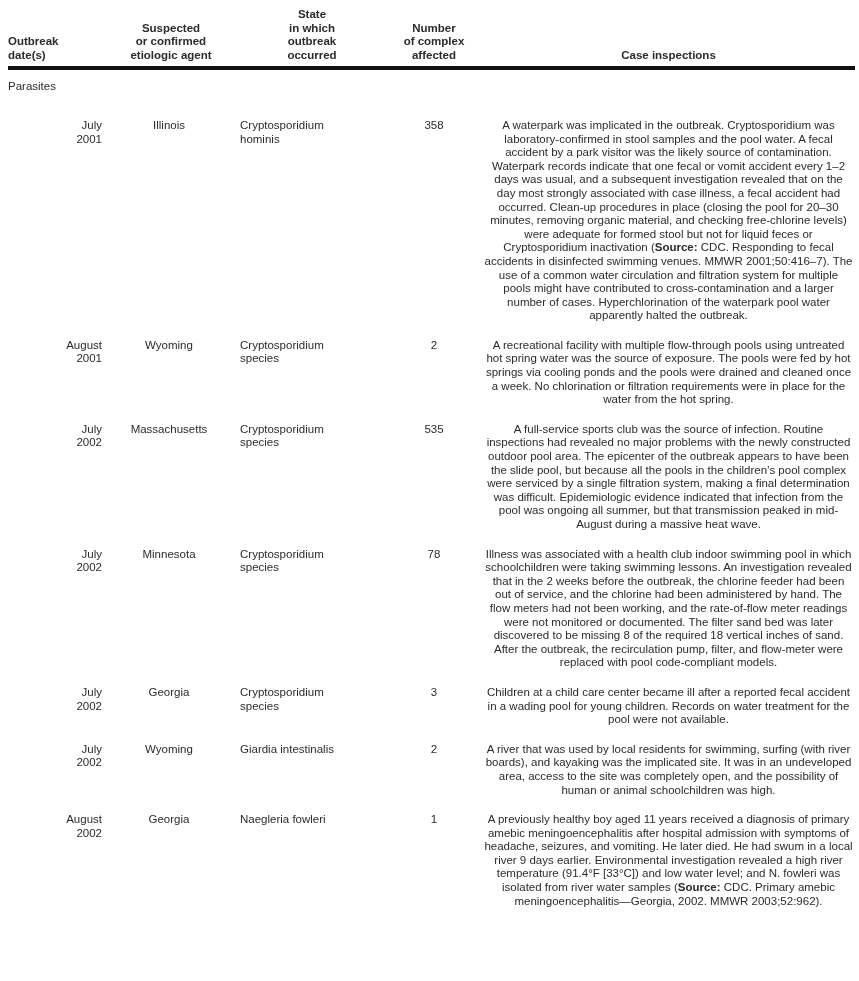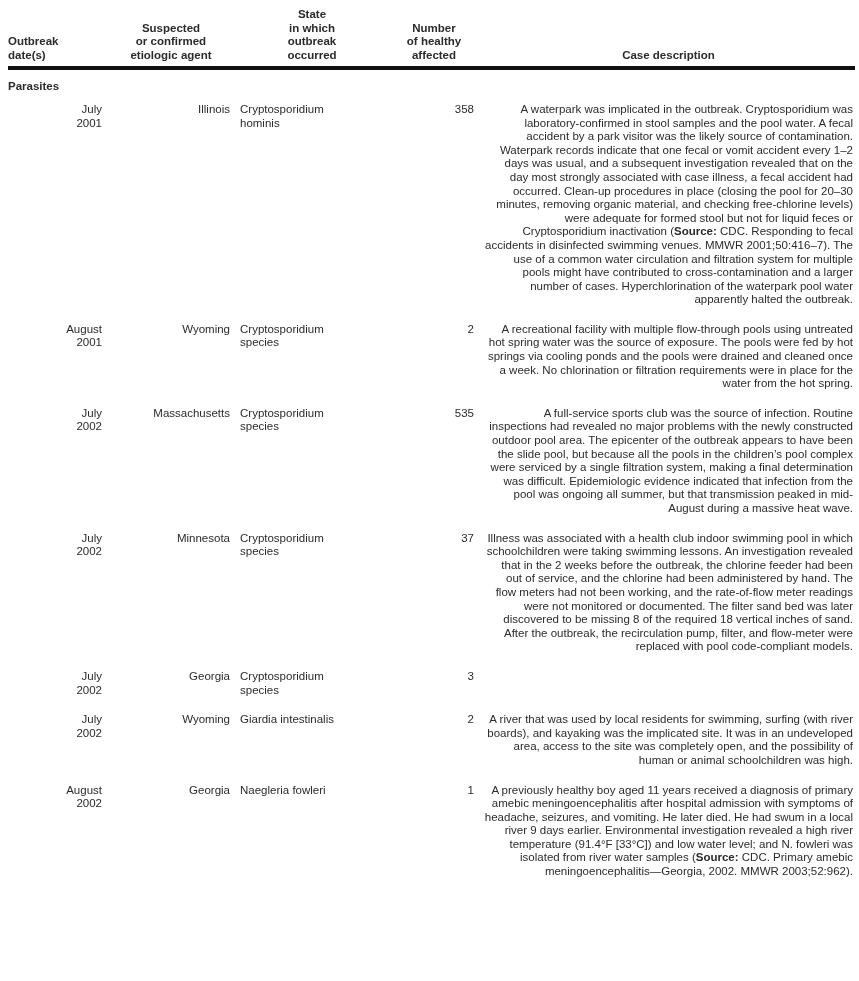--- a/index.html
+++ b/index.html
@@ -17,45 +17,45 @@
     font-family: "Liberation Sans", sans-serif;
     font-size: 11.5px;
     line-height: 13.6px;
   }
   .grid-row {
     display: grid;
     grid-template-columns: 100px 128px 158px 80px 1fr;
   }
   .cell { box-sizing: border-box; }
   .c1 { padding-right: 6px; text-align: right; }
-  .c2 { padding-right: 6px; text-align: right; }
+  .c2 { padding-right: 6px; text-align: center; }
   .c3 { padding: 0 6px 0 4px; text-align: left; }
-  .c4 { text-align: right; }
-  .c5 { padding-left: 10px; padding-right: 2px; text-align: right; }
+  .c4 { text-align: center; }
+  .c5 { padding-left: 10px; padding-right: 2px; text-align: center; }
 
   .header-row {
     align-items: end;
     font-weight: bold;
   }
   .header-row .c1 { text-align: left; }
   .header-row .c2,
   .header-row .c3,
   .header-row .c4,
   .header-row .c5 { text-align: center; }
 
   .pre { white-space: pre-line; }
 
   .header-rule {
     height: 4px;
     background: #111111;
     margin-top: 4px;
   }
   .section-header {
-    font-weight: bold;
-    margin: 10px 0 9px 0;
+    font-weight: normal;
+    margin: 10px 0 25px 0;
   }
   .trow { margin-bottom: 16px; align-items: start; }
   .i { }
   .b { font-weight: bold; }
   .num { font-variant-numeric: tabular-nums; }
 </style>
 </head>
 <body>
 
 <div class="page">
@@ -64,23 +64,23 @@
     <div class="cell c1 pre">Outbreak
 date(s)</div>
     <div class="cell c3 pre">Suspected
 or confirmed
 etiologic agent</div>
     <div class="cell c2 pre">State
 in which
 outbreak
 occurred</div>
     <div class="cell c4 pre">Number
-of healthy
+of complex
 affected</div>
-    <div class="cell c5">Case description</div>
+    <div class="cell c5">Case inspections</div>
   </div>
 
   <div class="header-rule"></div>
 
   <div class="section-header">Parasites</div>
 
   <div>
       <div class="grid-row trow">
         <div class="cell c1 pre">July
 2001</div>
@@ -107,30 +107,31 @@
 species</span></div>
         <div class="cell c4 num">535</div>
         <div class="cell c5"><span>A full-service sports club was the source of infection. Routine inspections had revealed no major problems with the newly constructed outdoor pool area. The epicenter of the outbreak appears to have been the slide pool, but because all the pools in the children’s pool complex were serviced by a single filtration system, making a final determination was difficult. Epidemiologic evidence indicated that infection from the pool was ongoing all summer, but that transmission peaked in mid-August during a massive heat wave.</span></div>
       </div>
       <div class="grid-row trow">
         <div class="cell c1 pre">July
 2002</div>
         <div class="cell c2">Minnesota</div>
         <div class="cell c3 pre"><span class="i">Cryptosporidium</span><span>
 species</span></div>
-        <div class="cell c4 num">37</div>
+        <div class="cell c4 num">78</div>
         <div class="cell c5"><span>Illness was associated with a health club indoor swimming pool in which schoolchildren were taking swimming lessons. An investigation revealed that in the 2 weeks before the outbreak, the chlorine feeder had been out of service, and the chlorine had been administered by hand. The flow meters had not been working, and the rate-of-flow meter readings were not monitored or documented. The filter sand bed was later discovered to be missing 8 of the required 18 vertical inches of sand. After the outbreak, the recirculation pump, filter, and flow-meter were replaced with pool code-compliant models.</span></div>
       </div>
       <div class="grid-row trow">
         <div class="cell c1 pre">July
 2002</div>
         <div class="cell c2">Georgia</div>
         <div class="cell c3 pre"><span class="i">Cryptosporidium</span><span>
 species</span></div>
         <div class="cell c4 num">3</div>
+        <div class="cell c5"><span>Children at a child care center became ill after a reported fecal accident in a wading pool for young children. Records on water treatment for the pool were not available.</span></div>
       </div>
       <div class="grid-row trow">
         <div class="cell c1 pre">July
 2002</div>
         <div class="cell c2">Wyoming</div>
         <div class="cell c3 pre"><span class="i">Giardia intestinalis</span></div>
         <div class="cell c4 num">2</div>
         <div class="cell c5"><span>A river that was used by local residents for swimming, surfing (with river boards), and kayaking was the implicated site. It was in an undeveloped area, access to the site was completely open, and the possibility of human or animal schoolchildren was high.</span></div>
       </div>
       <div class="grid-row trow">

